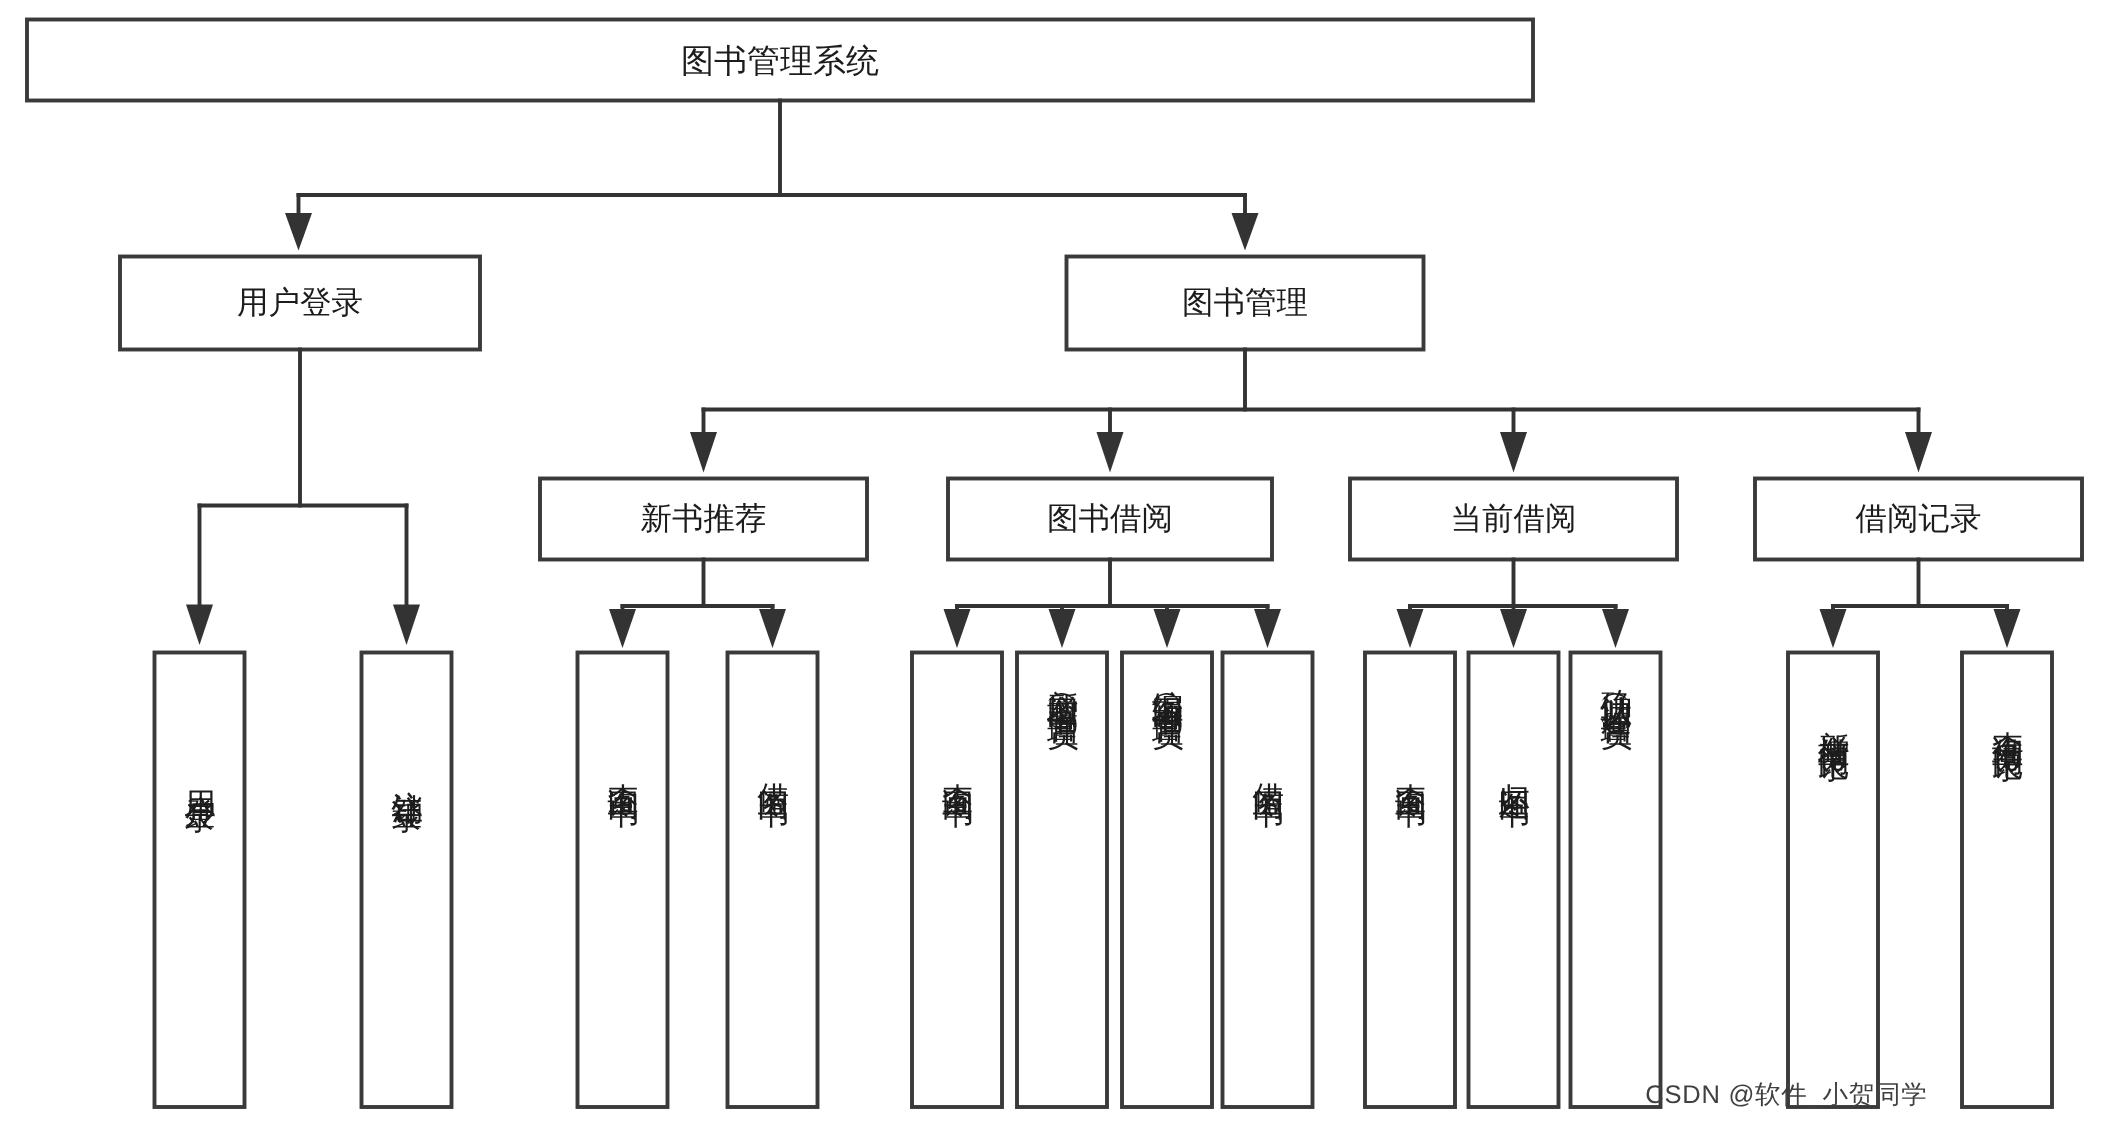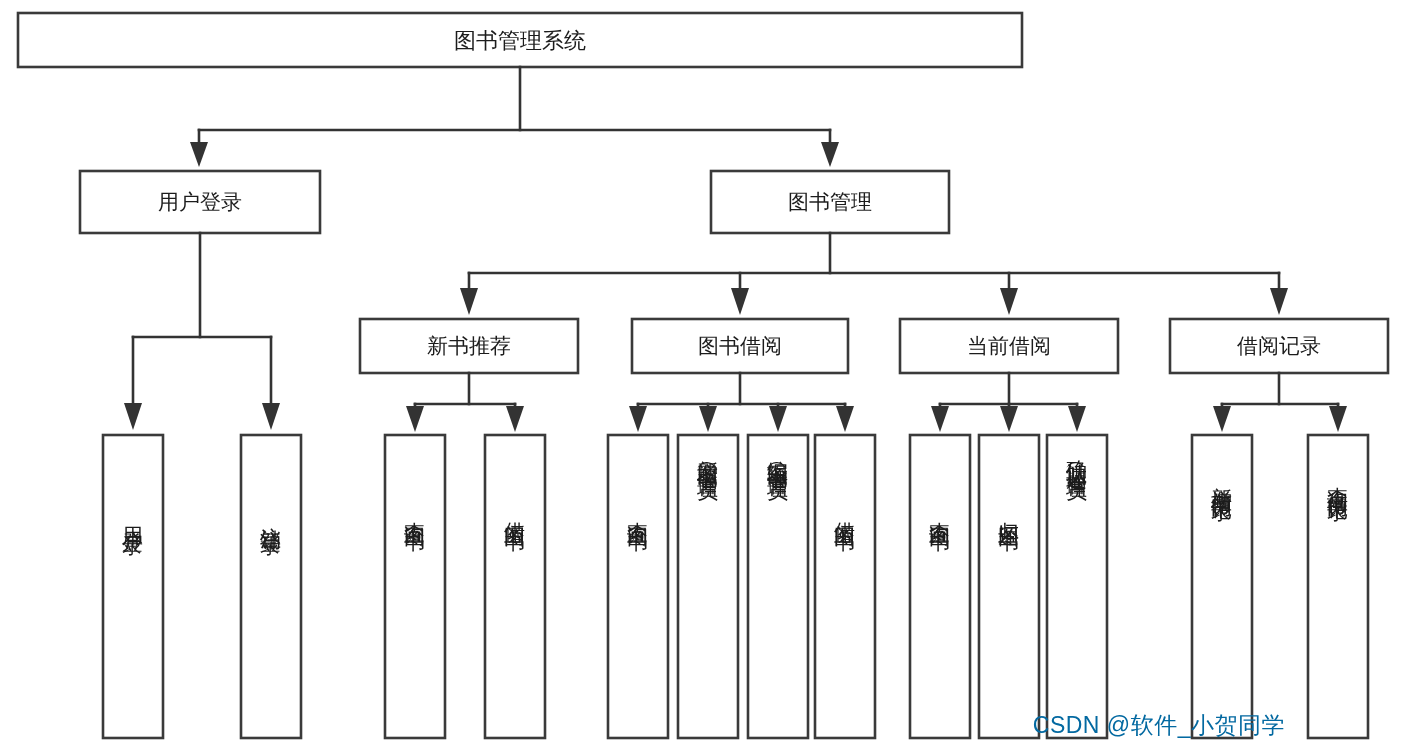--- a/index.html
+++ b/index.html
@@ -69,22 +69,22 @@
     line-height: 1;
     letter-spacing: 3px;
     color: #1c1c1c;
     white-space: nowrap;
   }
   .watermark {
     position: absolute;
     right: 8px;
     bottom: 6px;
     font-family: "Liberation Sans", sans-serif;
-    font-size: 23px;
-    color: #0369a1;
+    font-size: 17px;
+    color: #404040;
     white-space: nowrap;
     letter-spacing: 0.5px;
   }
 </style>
 </head>
 <body>
 
 <div id="diagram-root">
 
   <svg id="flow" viewBox="0 0 1405 747">

